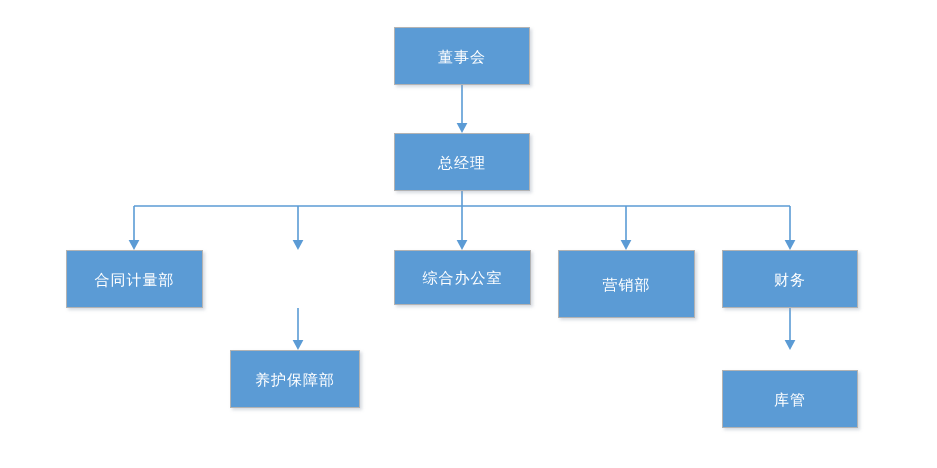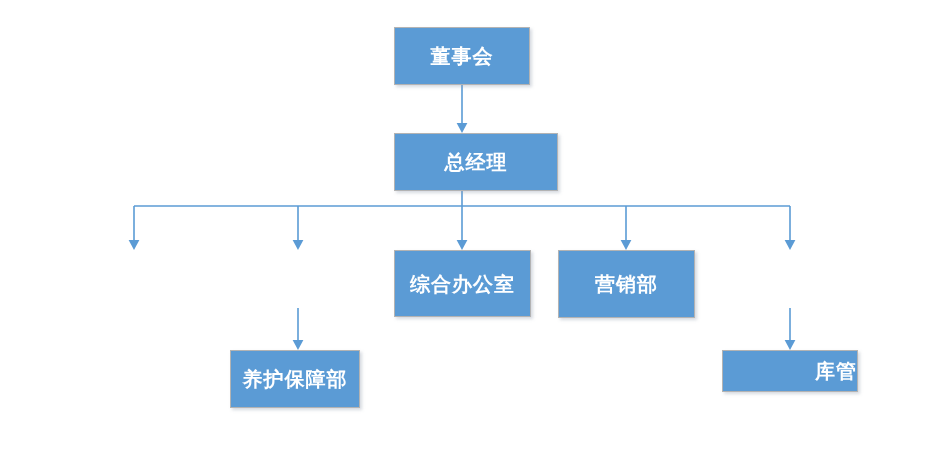--- a/index.html
+++ b/index.html
@@ -22,25 +22,25 @@
     box-sizing: border-box;
     background: #5B9BD5;
     border: 1px solid #b3b3b3;
     box-shadow: 2px 2px 3px rgba(150,160,175,0.38);
     display: flex;
     align-items: center;
     justify-content: center;
   }
   .node-label {
     color: #ffffff;
-    font-size: 20px;
+    font-size: 15px;
     line-height: 1;
     letter-spacing: 1px;
     white-space: nowrap;
-    font-weight: 700;
+    font-weight: 400;
   }
   .connector-layer {
     position: absolute;
     left: 0;
     top: 0;
     width: 937px;
     height: 468px;
     pointer-events: none;
   }
 </style>
@@ -70,31 +70,37 @@
 
     <line x1="298" y1="308" x2="298" y2="345" stroke="#5B9BD5" stroke-width="1.6" marker-end="url(#arrowhead)"></line>
 
     <line x1="790" y1="308" x2="790" y2="345" stroke="#5B9BD5" stroke-width="1.6" marker-end="url(#arrowhead)"></line>
   </svg>
 
   <div class="node" style="left:394px; top:27px; width:136px; height:58px;">
     <span class="node-label">董事会</span>
   </div>
 
-  <div class="node" style="left:394px; top:133px; width:164px; height:58px;">
+  <div class="node" style="left:394px; top:133px; width:136px; height:58px;">
     <span class="node-label">总经理</span>
   </div>
 
-  <div class="node" style="left:394px; top:250px; width:137px; height:67px;">
+  <div class="node" style="left:66px; top:250px; width:137px; height:58px;">
+    <span class="node-label">合同计量部</span>
+  </div>
+  <div class="node" style="left:394px; top:250px; width:137px; height:55px;">
     <span class="node-label">综合办公室</span>
   </div>
   <div class="node" style="left:558px; top:250px; width:137px; height:68px;">
     <span class="node-label">营销部</span>
   </div>
+  <div class="node" style="left:722px; top:250px; width:136px; height:58px;">
+    <span class="node-label">财务</span>
+  </div>
 
   <div class="node" style="left:230px; top:350px; width:130px; height:58px;">
     <span class="node-label">养护保障部</span>
   </div>
-  <div class="node" style="left:722px; top:350px; width:136px; height:42px;justify-content:flex-end;">
+  <div class="node" style="left:722px; top:370px; width:136px; height:58px;">
     <span class="node-label">库管</span>
   </div>
 
 </div>
 
 </body></html>

